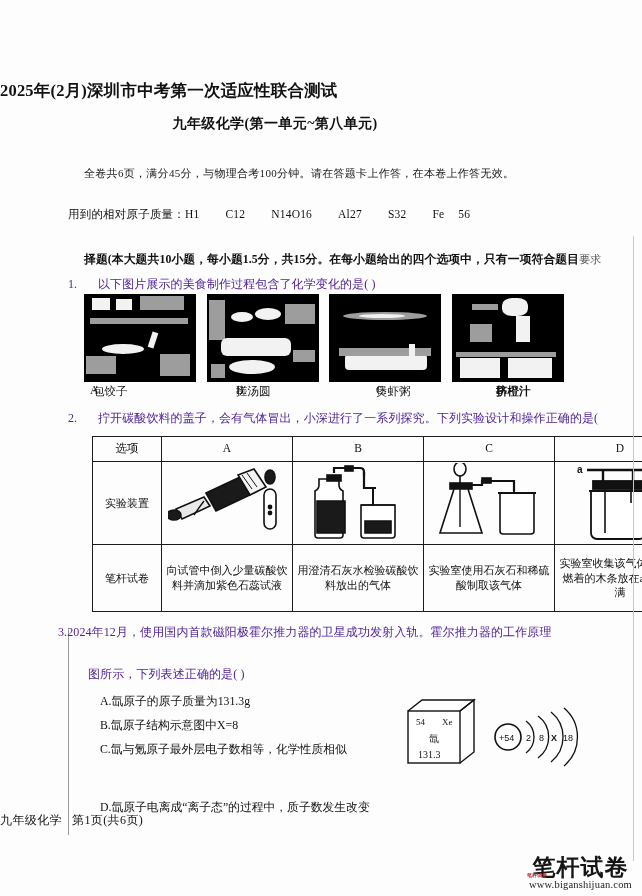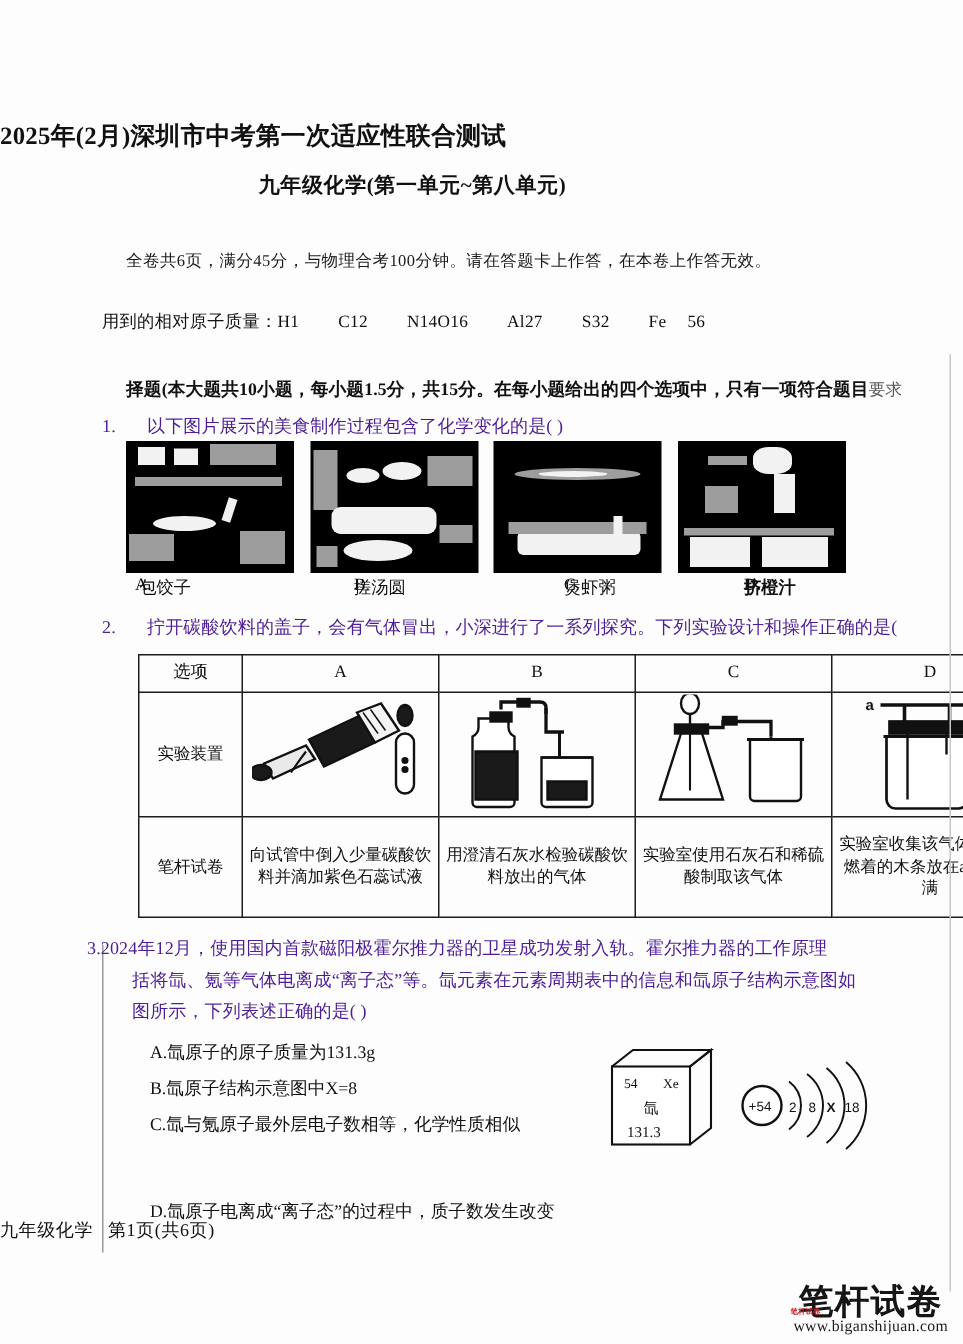--- a/index.html
+++ b/index.html
@@ -378,21 +378,20 @@
       <td>用澄清石灰水检验碳酸饮料放出的气体</td>
       <td>实验室使用石灰石和稀硫酸制取该气体</td>
       <td>实验室收集该气体时，将燃着的木条放在a管口验满</td>
     </tr>
   </tbody>
     </table>
 
   <div class="margin-line"></div>
 
   <div class="q" id="q3-l1"><span>3.</span><span>2024年12月，使用国内首款磁阳极霍尔推力器的卫星成功发射入轨。霍尔推力器的工作原理</span></div>
-  <div class="q" id="q3-l2">括将氙、氪等气体电离成“离子态”等。氙元素在元素周期表中的信息和氙原子结构示意图如</div>
   <div class="q" id="q3-l3">图所示，下列表述正确的是(        )</div>
 
   <div class="q3opt" id="q3-a"><span>A.</span><span>氙原子的原子质量为131.3g</span></div>
   <div class="q3opt" id="q3-b"><span>B.</span><span>氙原子结构示意图中X=8</span></div>
   <div class="q3opt" id="q3-c"><span>C.</span><span>氙与氪原子最外层电子数相等，化学性质相似</span></div>
   <div class="q3opt" id="q3-d"><span>D.</span><span>氙原子电离成“离子态”的过程中，质子数发生改变</span></div>
 
   <div class="xe-wrap">
     <svg width="180" height="78" viewBox="0 0 180 78">
 

